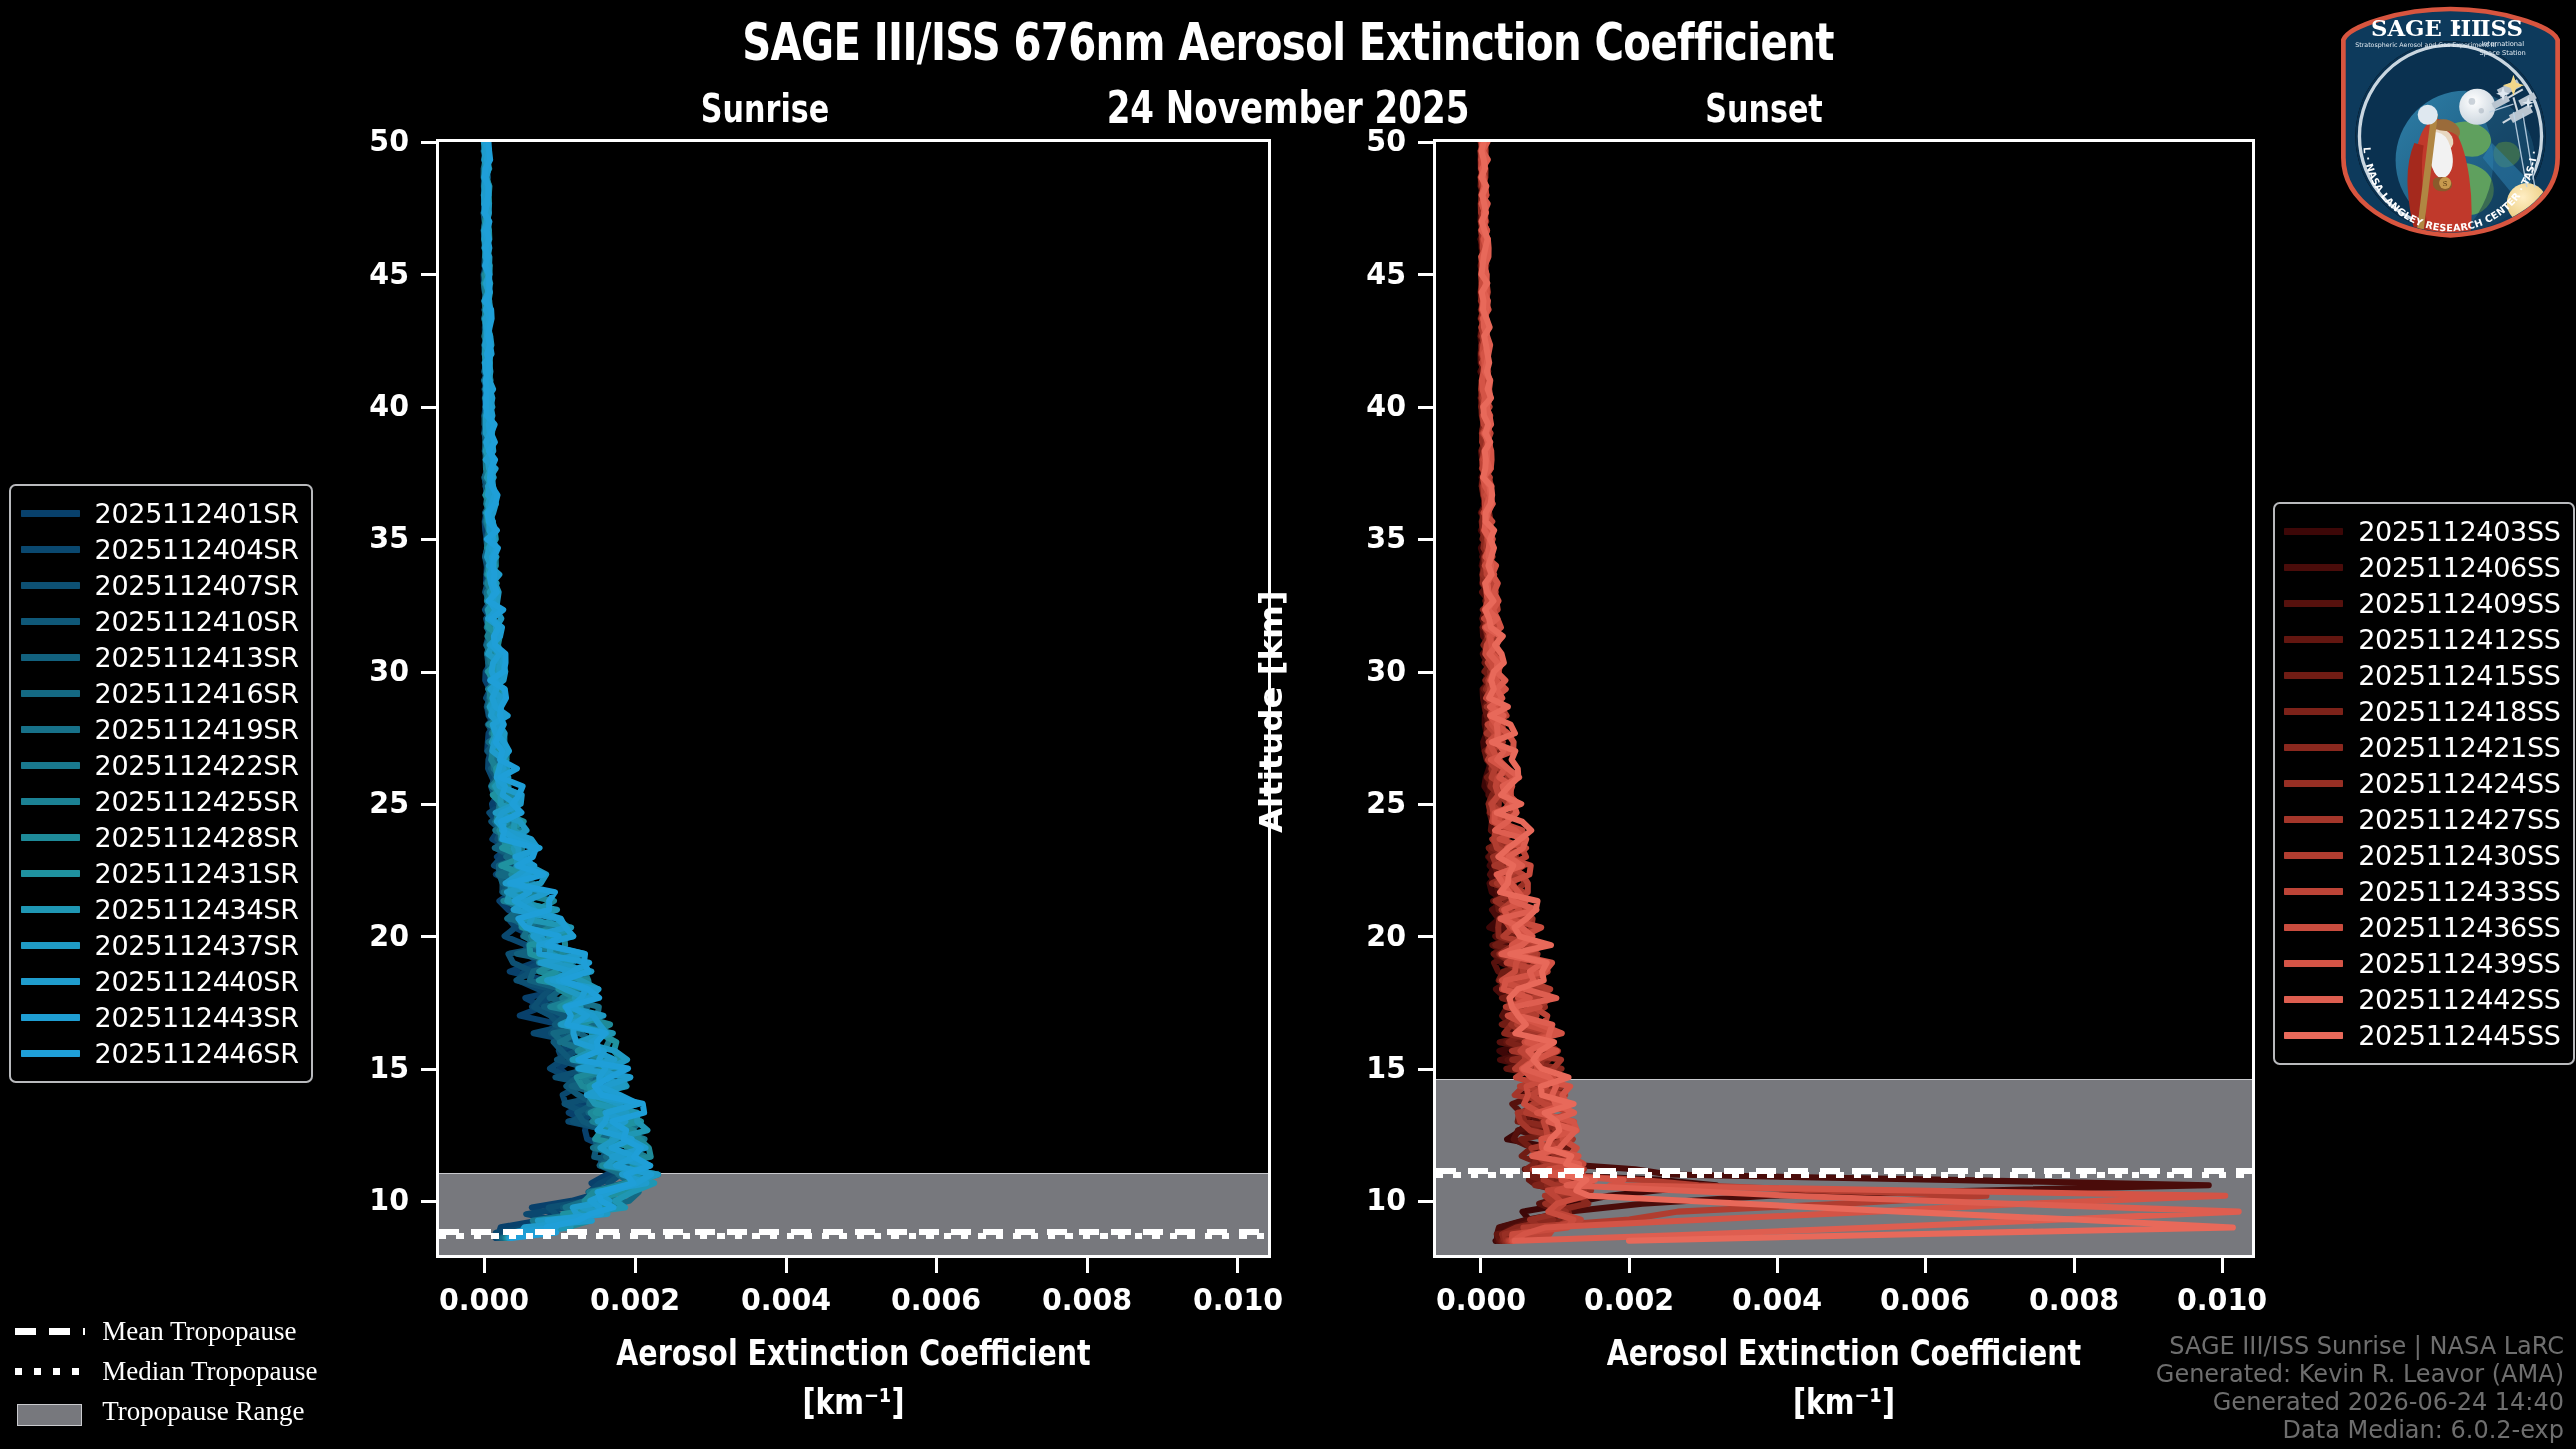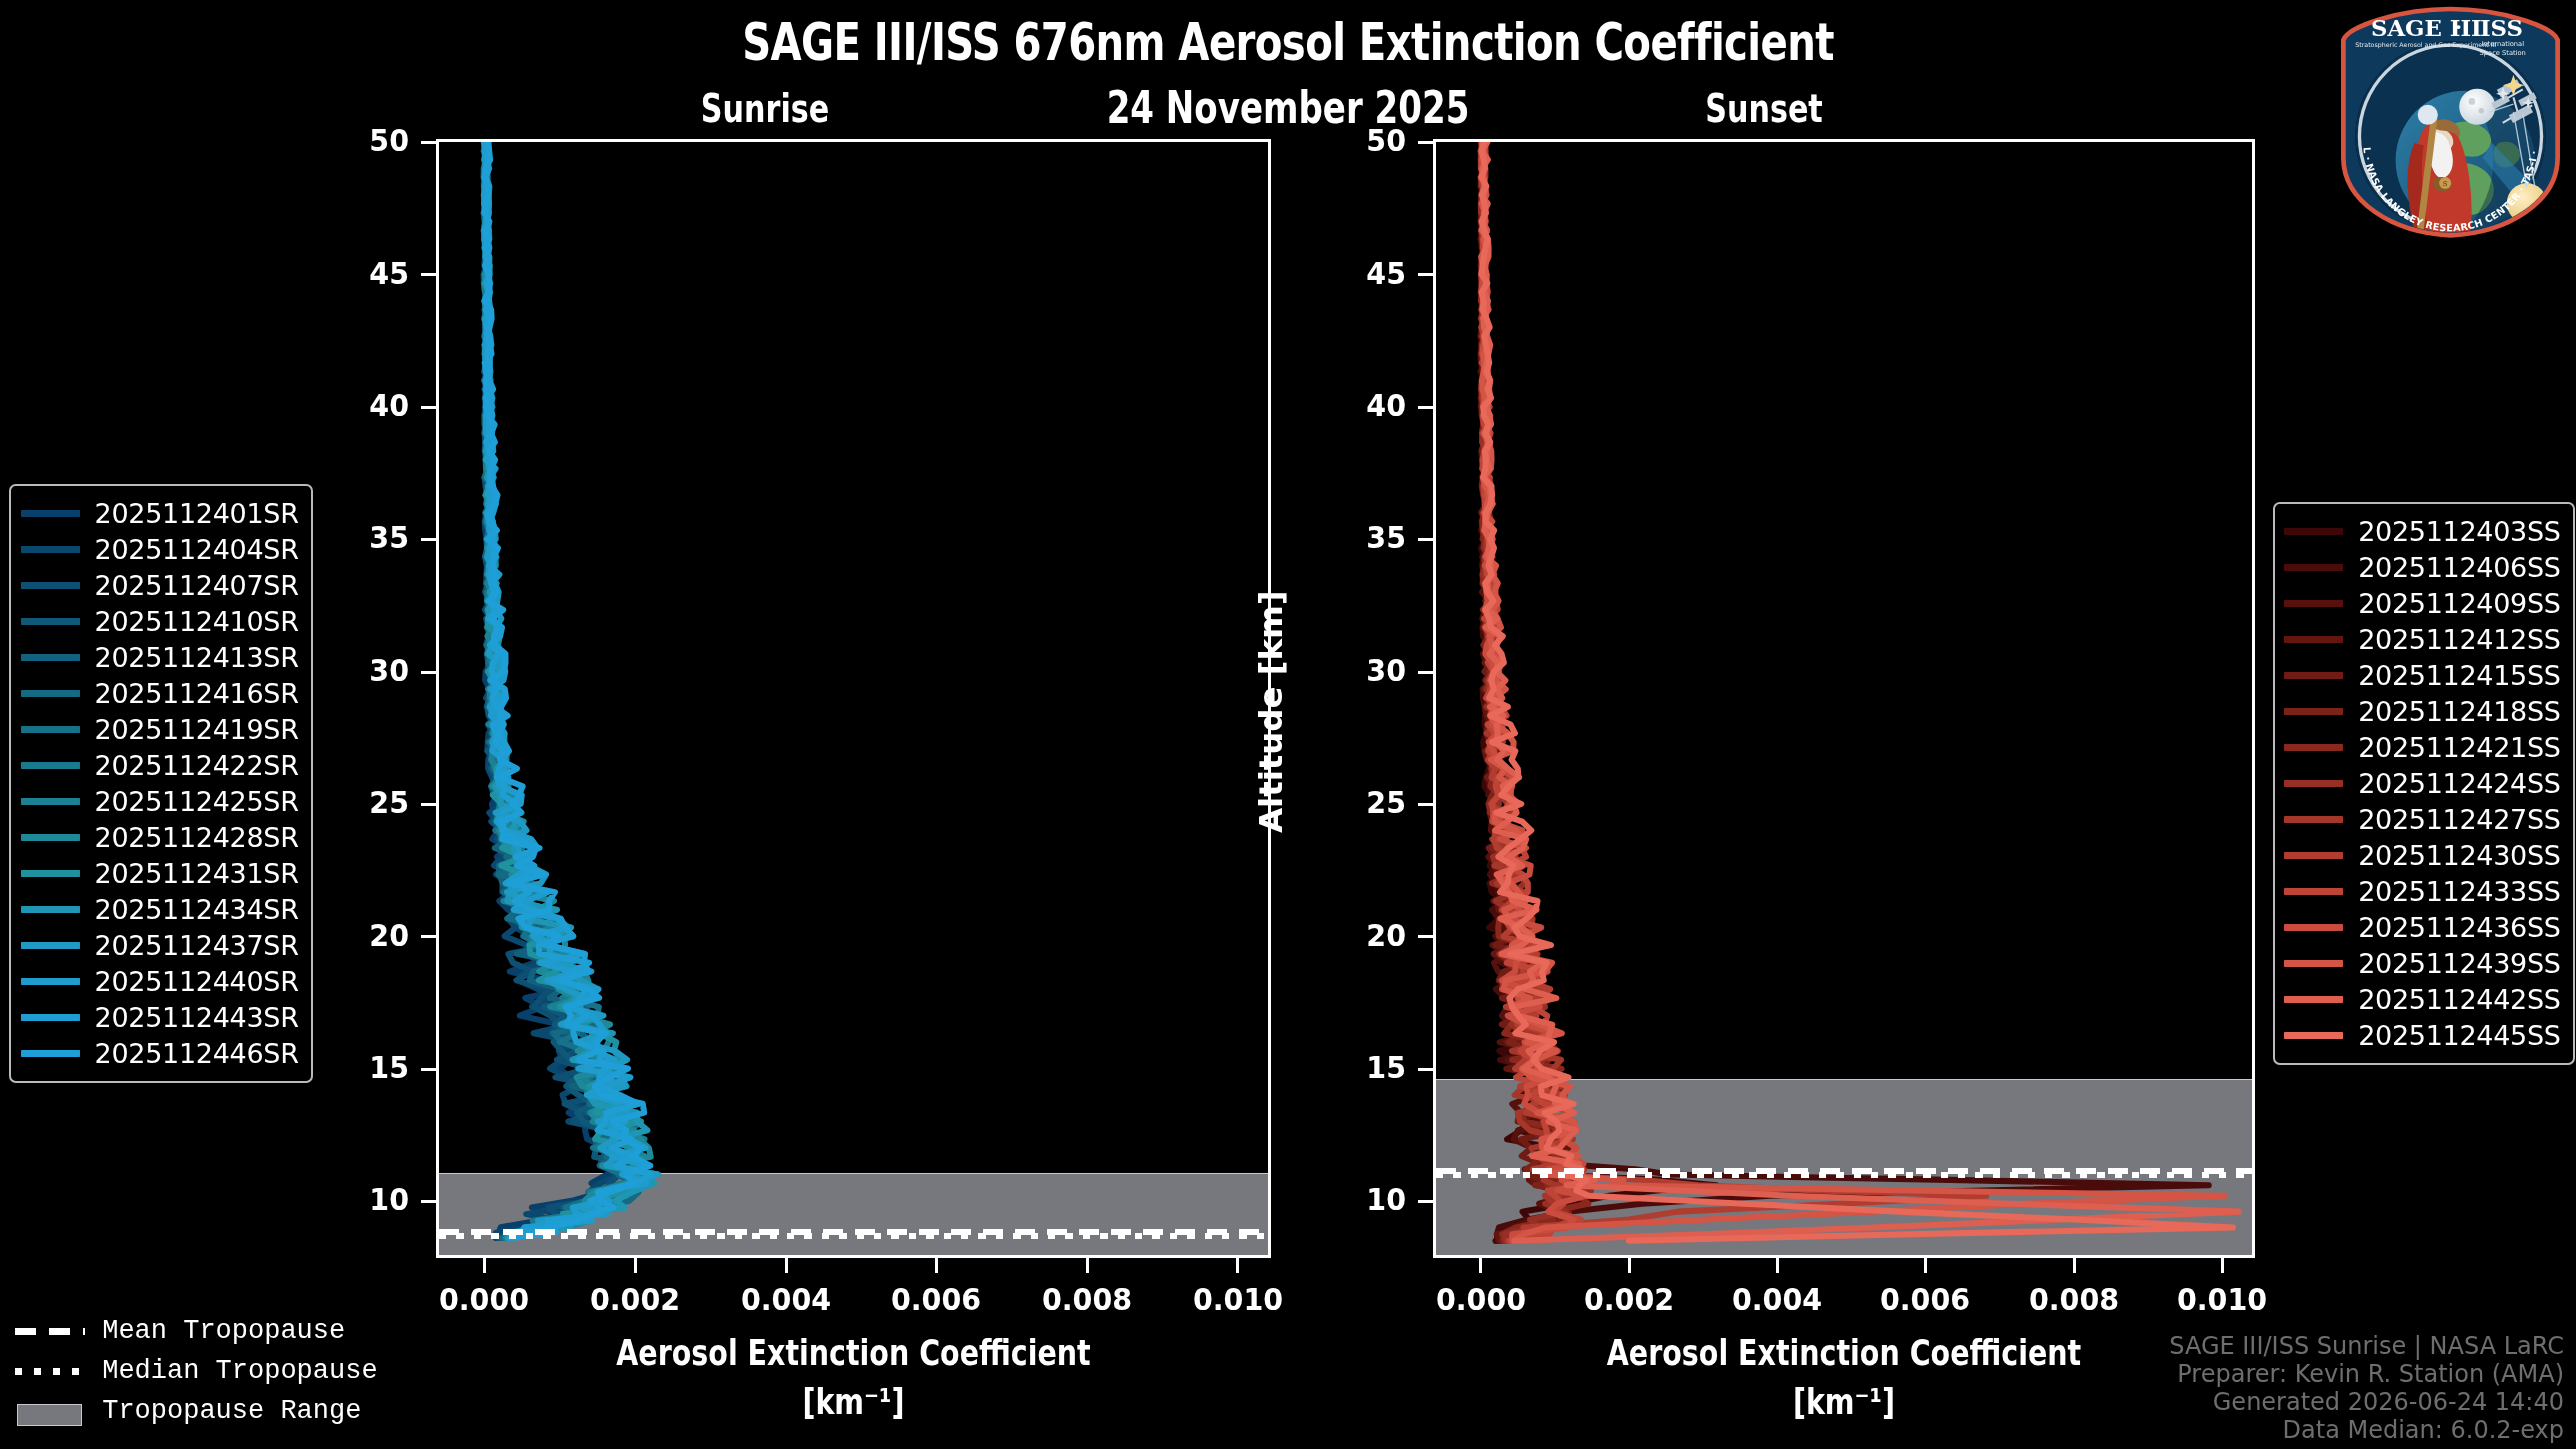--- a/index.html
+++ b/index.html
@@ -81,21 +81,21 @@
   
   #legend-tropopause{position:absolute;left:14.8px;top:1311px;}
   .tl-row{display:flex;align-items:center;height:40px;}
   .tl-glyph{width:70px;height:13.4px;flex:0 0 70px;margin-right:17.4px;position:relative;}
   .tl-dash{position:absolute;left:0;right:0;top:3.4px;height:7.4px;
      background:repeating-linear-gradient(to right,#fff 0 21.5px,transparent 21.5px 34px);}
   .tl-dot{position:absolute;left:0;right:0;top:3.4px;height:7.4px;
      background:repeating-linear-gradient(to right,#fff 0 7.4px,transparent 7.4px 19px);}
   .tl-box{position:absolute;left:2.7px;right:2.7px;top:-0.7px;height:20px;
      background:#77787d;border:1.3px solid #c9cace;}
-  .tl-text{font-size:27px;font-family:Liberation Mono, monospace;white-space:nowrap;}
+  .tl-text{font-size:27px;font-family:Liberation Serif, serif;white-space:nowrap;}
 
   
   #credits{position:absolute;right:12px;bottom:5.4px;text-align:right;color:#6e6e6e;
            font-size:24px;line-height:28px;font-family:"DejaVu Sans","Liberation Sans",sans-serif;}
 
   
   #mission-logo{position:absolute;right:9.4px;top:5.4px;width:233px;height:233px;}
 </style>
 </head>
 <body>
@@ -472,17 +472,17 @@
     <div class="tl-row">
       <span class="tl-glyph">
         <span class="tl-box"></span>
       </span>
       <span class="tl-text">Tropopause Range</span>
     </div>
   </div>
 
 <div id="credits">
     <div>SAGE III/ISS Sunrise | NASA LaRC</div>
-    <div>Preparer: Kevin R. Station (AMA)</div>
+    <div>Generated: Kevin R. Leavor (AMA)</div>
     <div>Generated 2026-06-24 14:40</div>
     <div>Data Median: 6.0.2-exp</div>
   </div>
 
 
 </body></html>

